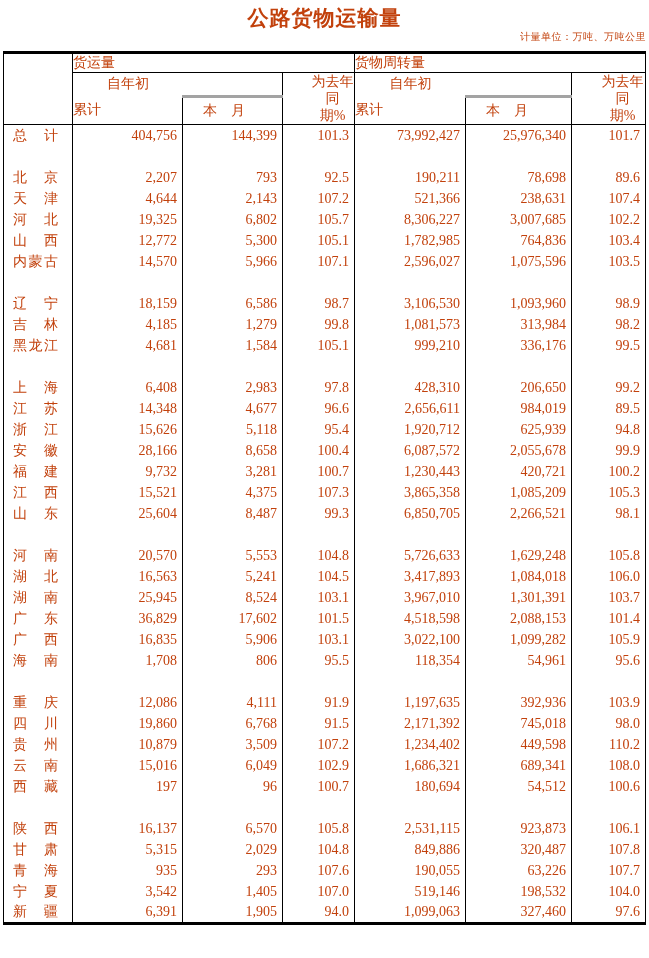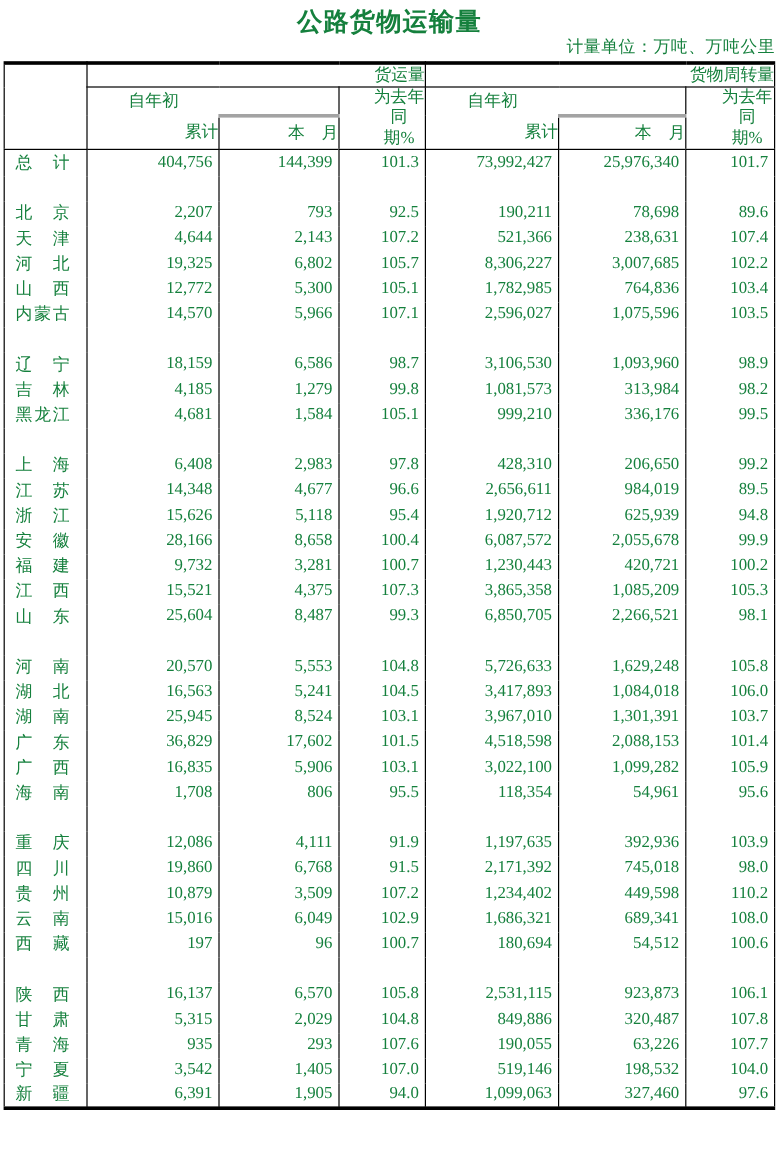--- a/index.html
+++ b/index.html
@@ -1,40 +1,40 @@
 <!DOCTYPE html>
 <html><head>
 <meta charset="utf-8">
 <style>
   html,body { margin:0; padding:0; background:#fff; }
   .page {
     position:relative; width:649px; height:958px; background:#ffffff;
-    font-family:"Liberation Serif","DejaVu Serif",serif; color:#15803d;
+    font-family:"Liberation Serif","DejaVu Serif",serif; color:#c2410c;
     overflow:hidden;
   }
   .title {
     position:absolute; top:4px; left:0; width:100%;
     text-align:center; font-size:21px; font-weight:bold; letter-spacing:1px;
   }
   .unit-note {
     position:absolute; top:30px; right:3px;
-    font-size:14px; letter-spacing:0.5px;
+    font-size:10px; letter-spacing:0.5px;
   }
   table.freight {
     position:absolute; top:51px; left:3px;
     width:643px; table-layout:fixed; border-collapse:collapse;
     border-top:3px solid #000; border-bottom:3px solid #000;
     border-left:1px solid #000; border-right:1px solid #000;
     font-size:14px;
   }
   td { padding:0; border-right:1px solid #000; vertical-align:middle; overflow:hidden; }
   td.noR { border-right:none; }
   td.bb { border-bottom:1px solid #000; }
   td.bt { border-top:3px solid #a3a3a3;padding-left:20px; }
-  .center { text-align:right; }
+  .center { text-align:left; }
   tr.h1 { height:20px; }
   tr.h2 { height:22px; }
   tr.h3 { height:26px;margin-top:48px; }
   tr.total-row { height:22px; font-weight:normal; }
   tr.data-row, tr.spacer-row { height:21px; }
   td.ytd { text-align:left; }
   .ytd-span { display:inline-block; text-align:center; }
   .ytd-span.w-left { width:110px; }
   .ytd-span.w-right { width:111px; }
   .yoy div { line-height:17px; text-align:center;margin-left:28px; }

